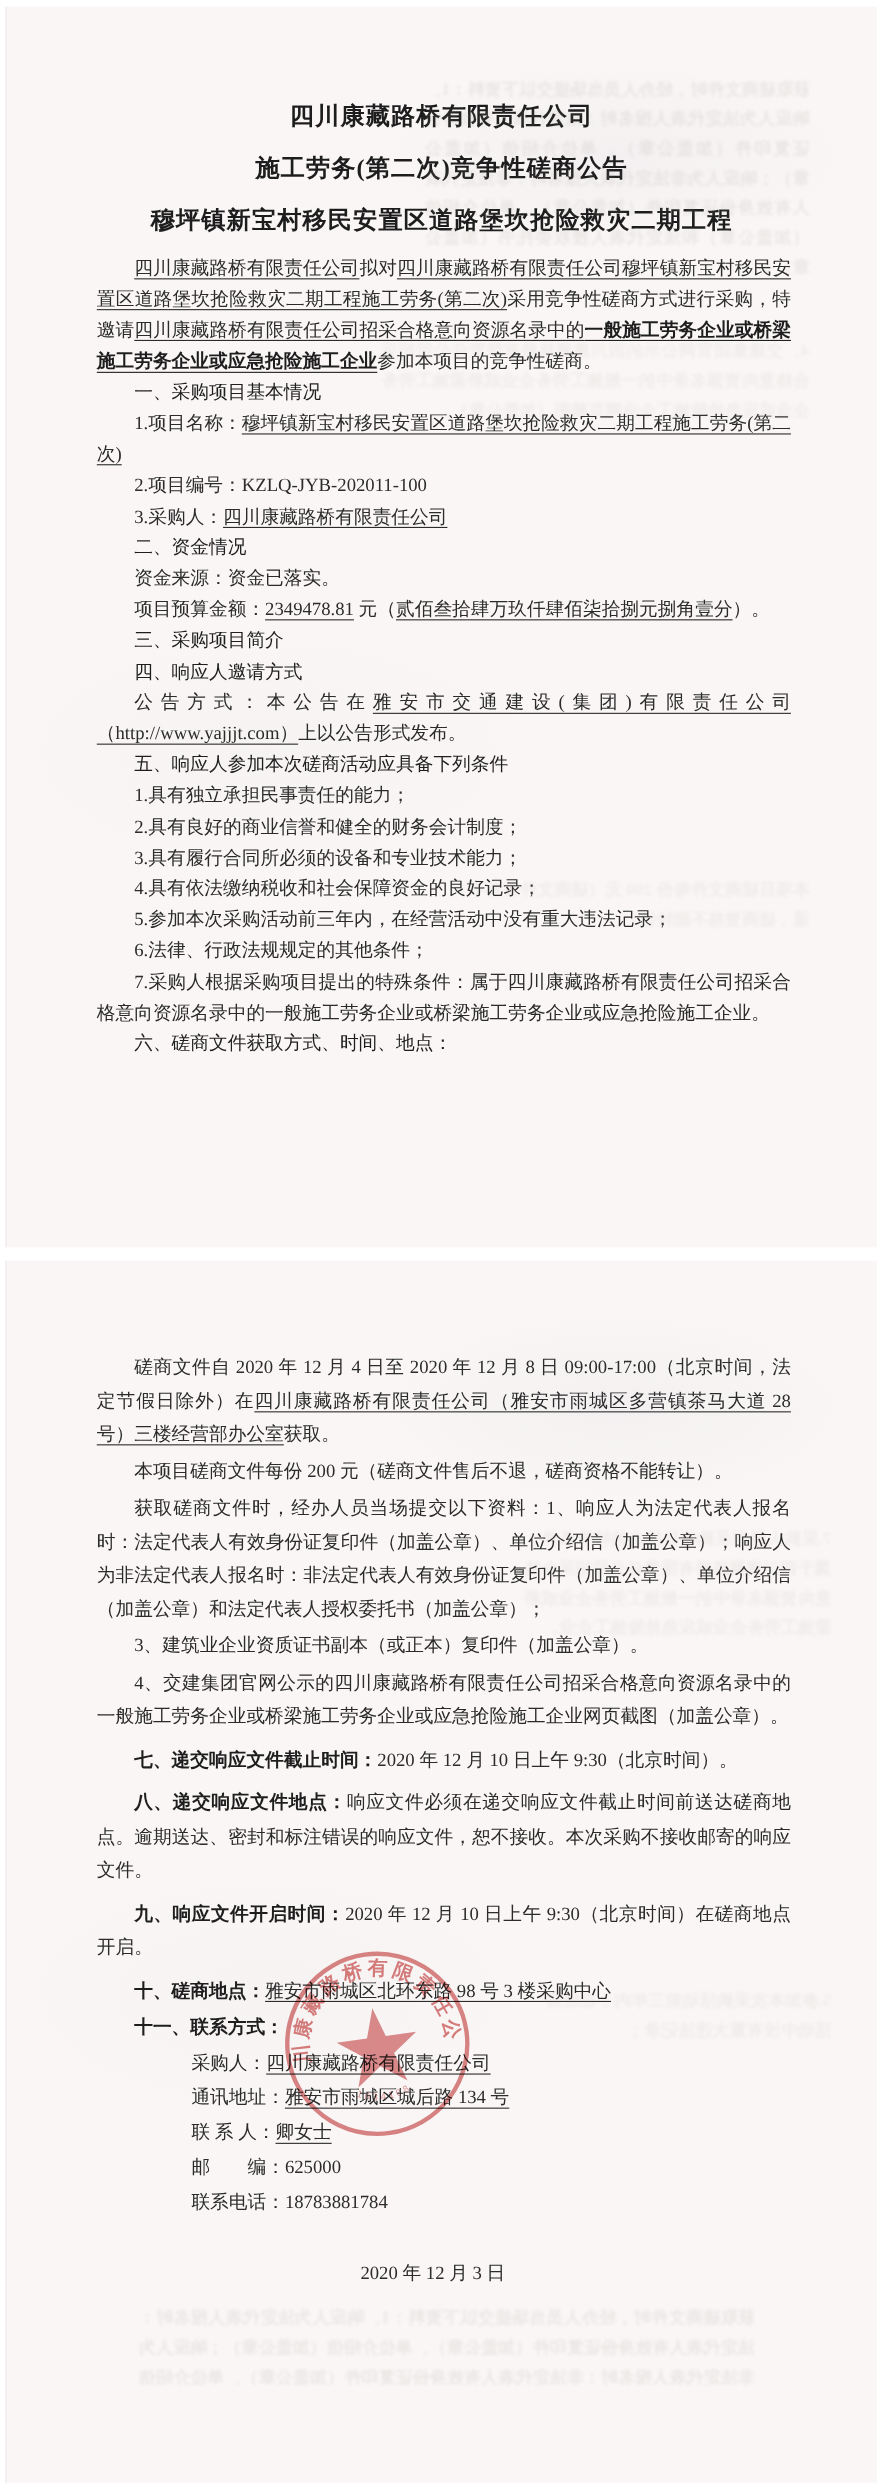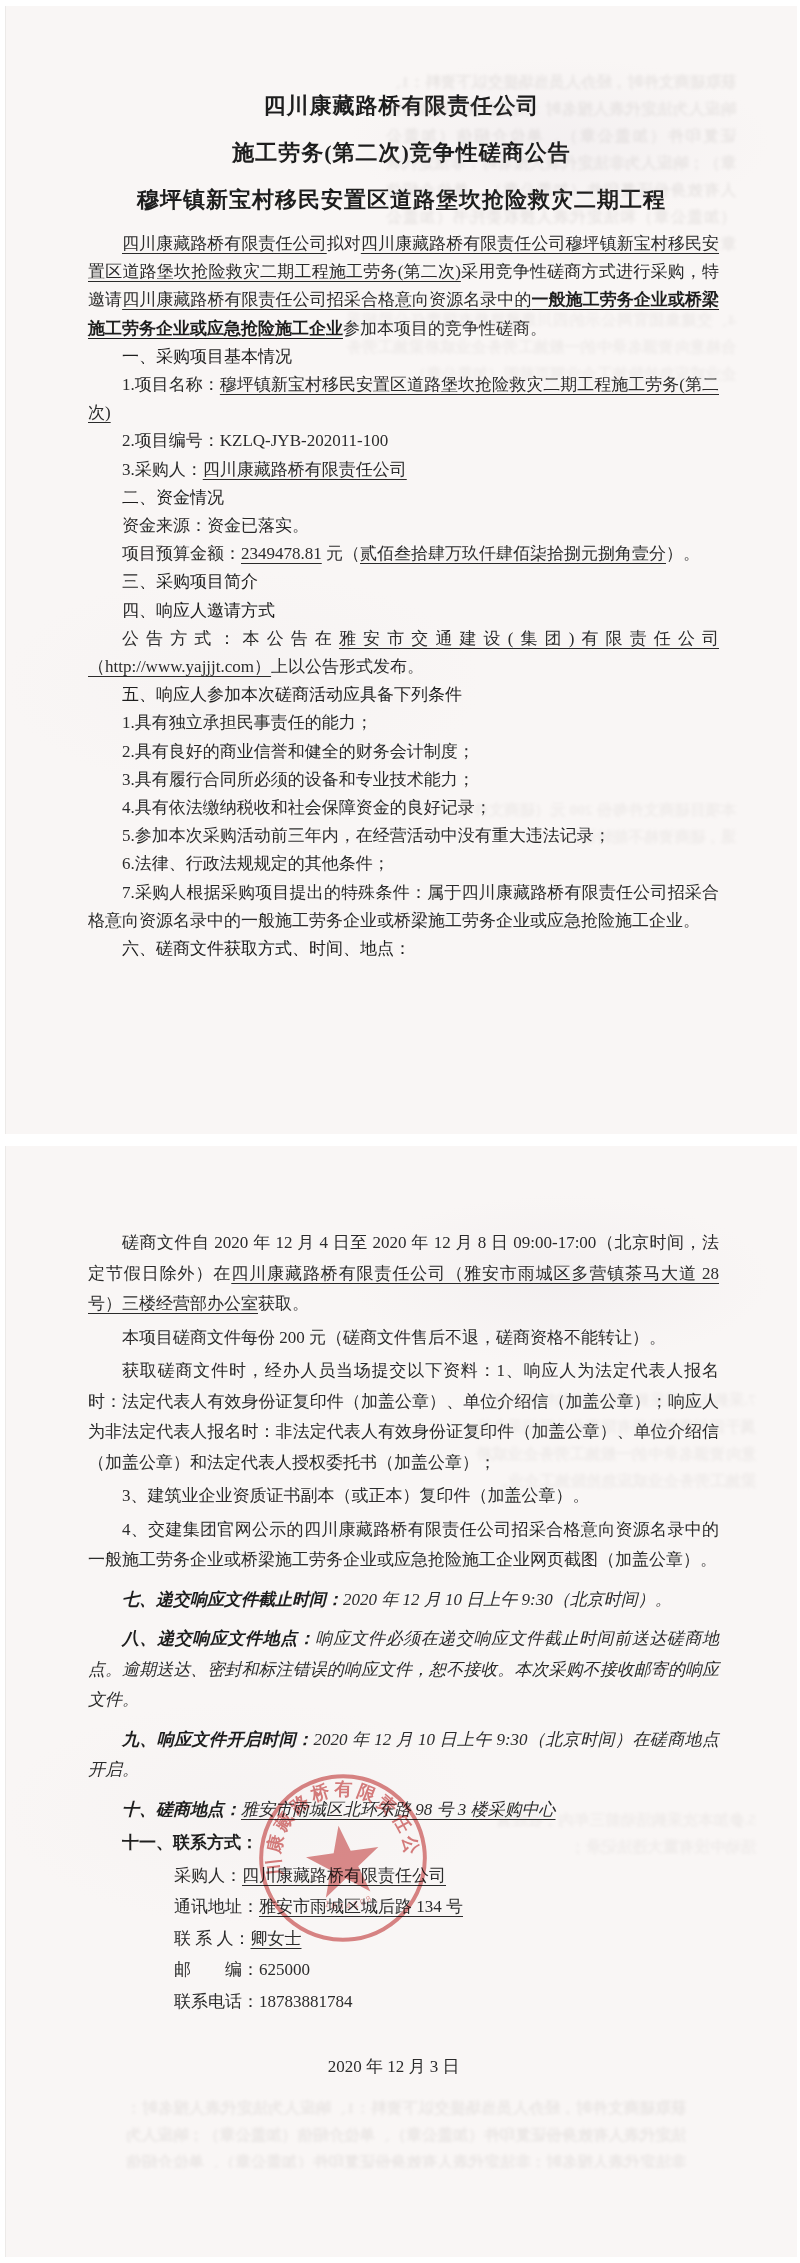--- a/index.html
+++ b/index.html
@@ -25,21 +25,21 @@
     padding-top:76px;text-align:center;font-weight:bold;color:#1d1d1d;
     font-size:22px;line-height:47px;letter-spacing:1px;
   }
   .title div{white-space:nowrap;}
   p{margin:0;}
   .ind{text-indent:2em;}
   .hd{font-weight:normal;color:#1e1e1e;text-indent:2em;}
   .u{text-decoration:underline;text-underline-offset:3.5px;text-decoration-thickness:1px;}
   .b{font-weight:bold;color:#1e1e1e;}
   #page2 p{margin-bottom:3px;}
-  .mt{margin-top:9px;font-style:italic;}
+  .mt{margin-top:9px;}
   .contacts{margin-left:86px;}
   .contacts p{line-height:28.5px;margin-bottom:1px;}
   .date{margin-top:36px;text-align:center;padding-right:20px;}
   
   .seal{
     position:absolute;left:255px;top:1770px;width:176px;height:176px;
     mix-blend-mode:multiply;opacity:.82;transform:rotate(-8deg);
     pointer-events:none;
   }
   

